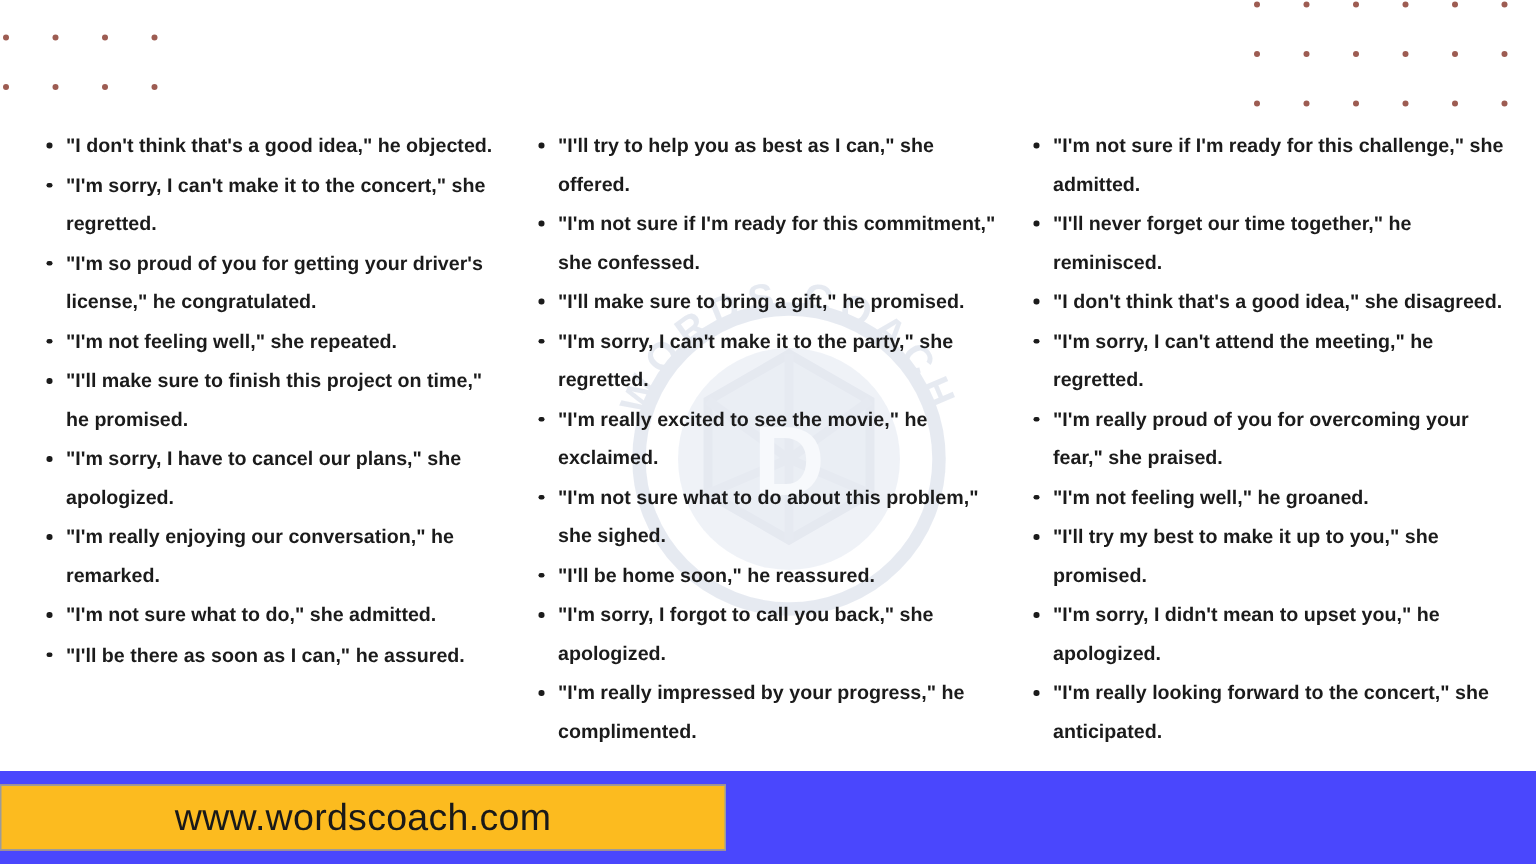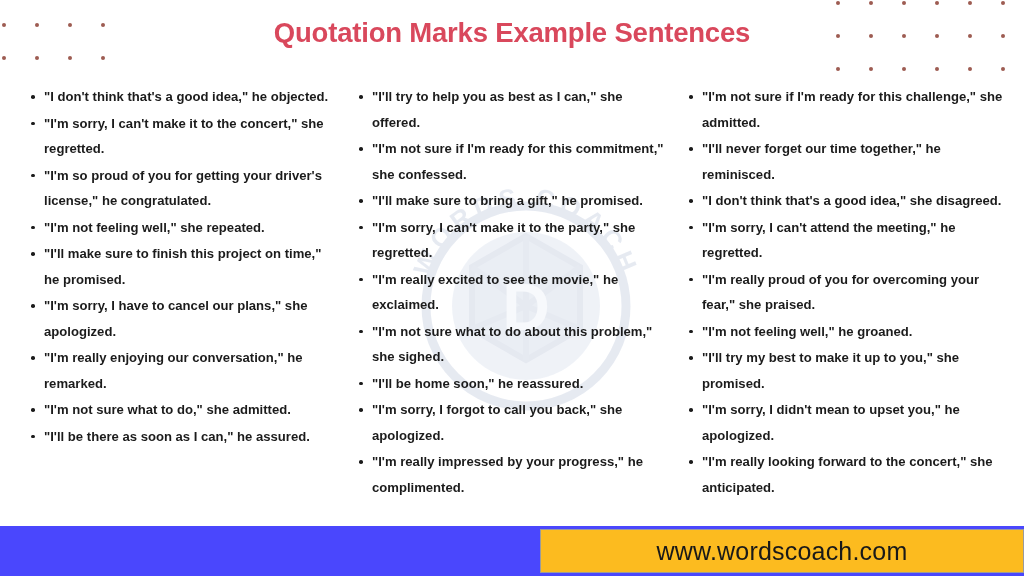--- a/index.html
+++ b/index.html
@@ -121,25 +121,25 @@
     border-radius: 50%;
     background: #1b1b1b;
   }
 
   
   #footer {
     position: absolute;
     left: 0;
     bottom: 0;
     width: 1024px;
-    height: 50px;
+    height: 62px;
     background: #4a47fd;
     display: flex;
     align-items: center;
-    justify-content: flex-end;
+    justify-content: flex-start;
   }
   #footer-url-box {
     width: 484px;
     height: 44px;
     background: #fcbb1f;
     border: 1px solid #9b9b9b;
     display: flex;
     align-items: center;
     justify-content: center;
     color: #191919;
@@ -179,21 +179,20 @@
     <span class="dot"></span>
     <span class="dot"></span>
     <span class="dot"></span>
     <span class="dot"></span>
     <span class="dot"></span>
     <span class="dot"></span>
     <span class="dot"></span>
     <span class="dot"></span>
   </div>
 
-  <h1 id="title">Quotation Marks Example Sentences</h1>
 
   <svg id="watermark" viewBox="0 0 256 256" xmlns="http://www.w3.org/2000/svg">
     <defs>
       <path id="wmArcTop" d="M 28 128 A 100 100 0 0 1 228 128" fill="none"></path>
     </defs>
     <circle cx="128" cy="128" r="100" fill="none" stroke="#c6cfe0" stroke-width="9"></circle>
     <circle cx="128" cy="128" r="74" fill="#dbe2ee"></circle>
     <g stroke="#c6cfe0" stroke-width="6" fill="none">
       <polygon points="128,58 182,89 182,151 128,182 74,151 74,89" fill="#cfd8e7" stroke="#c2cbdd"></polygon>
       <line x1="128" y1="58" x2="128" y2="128"></line>

